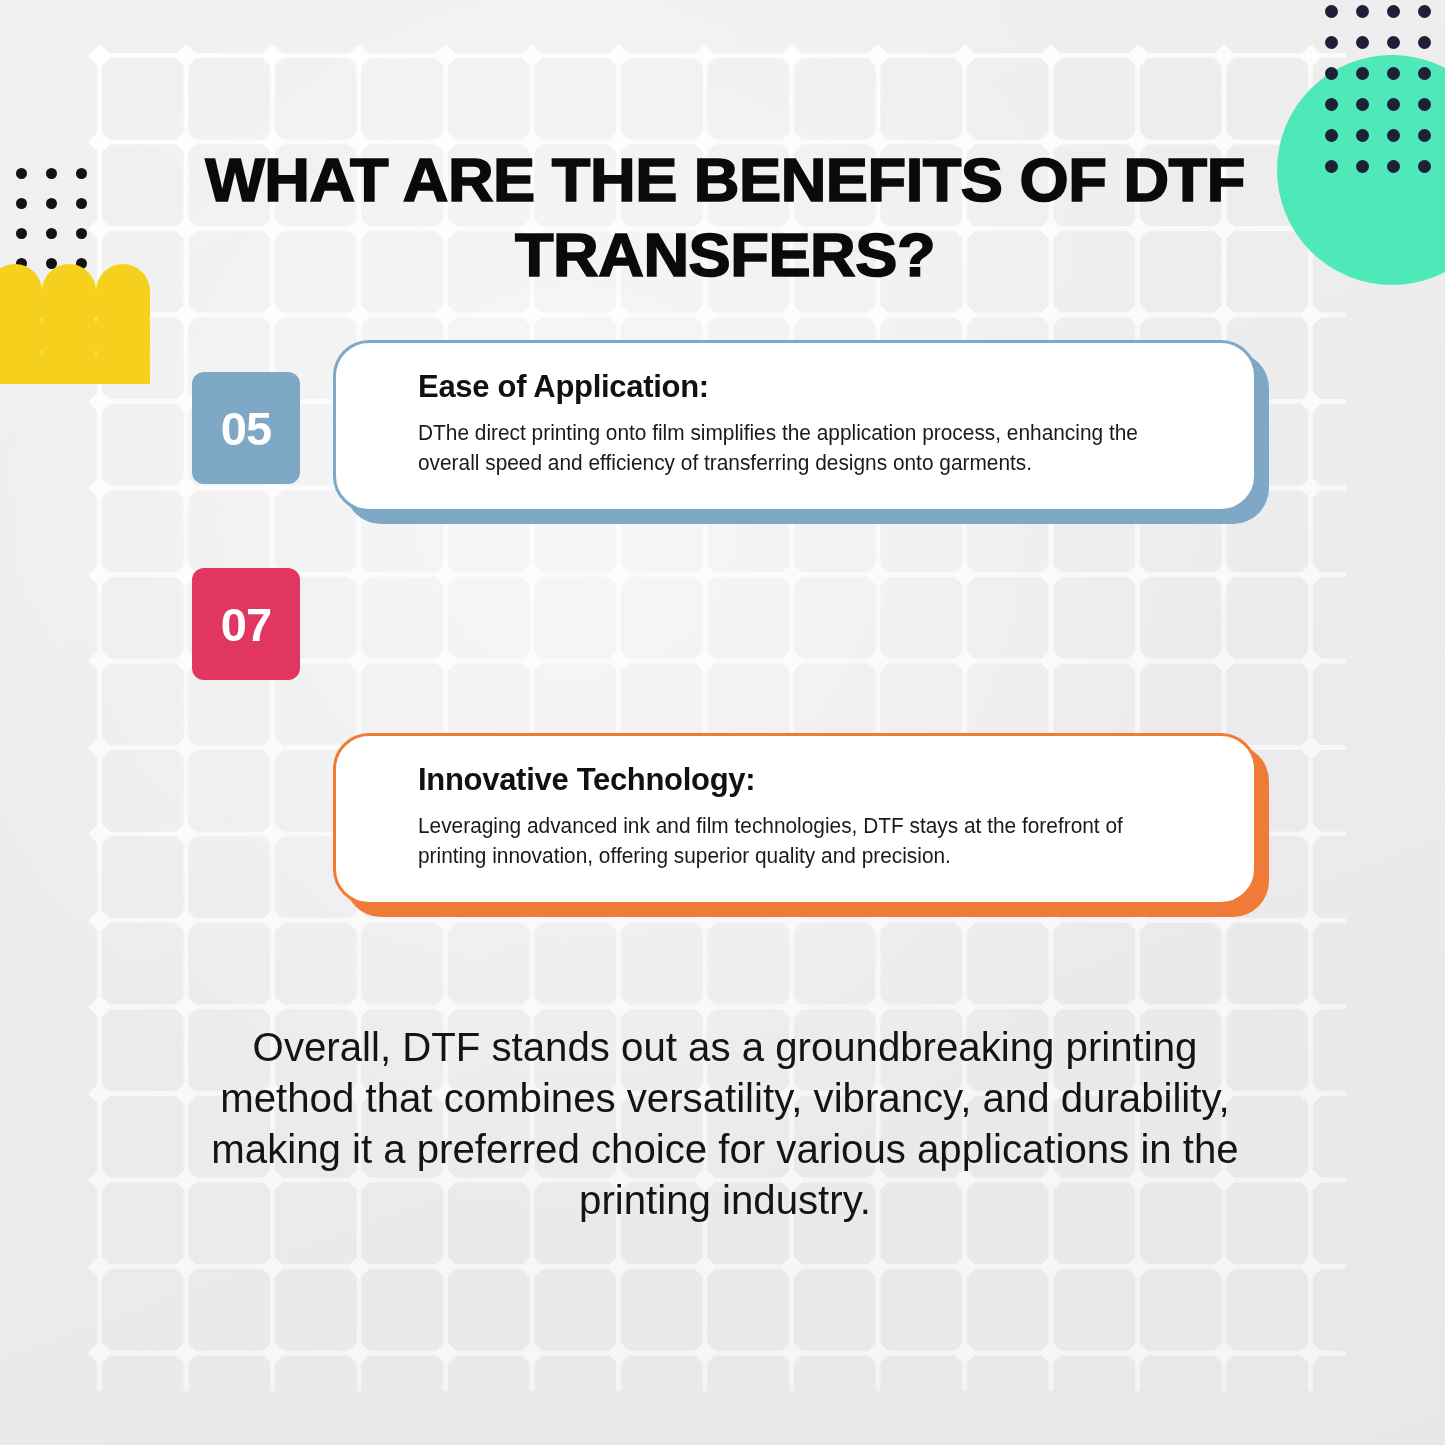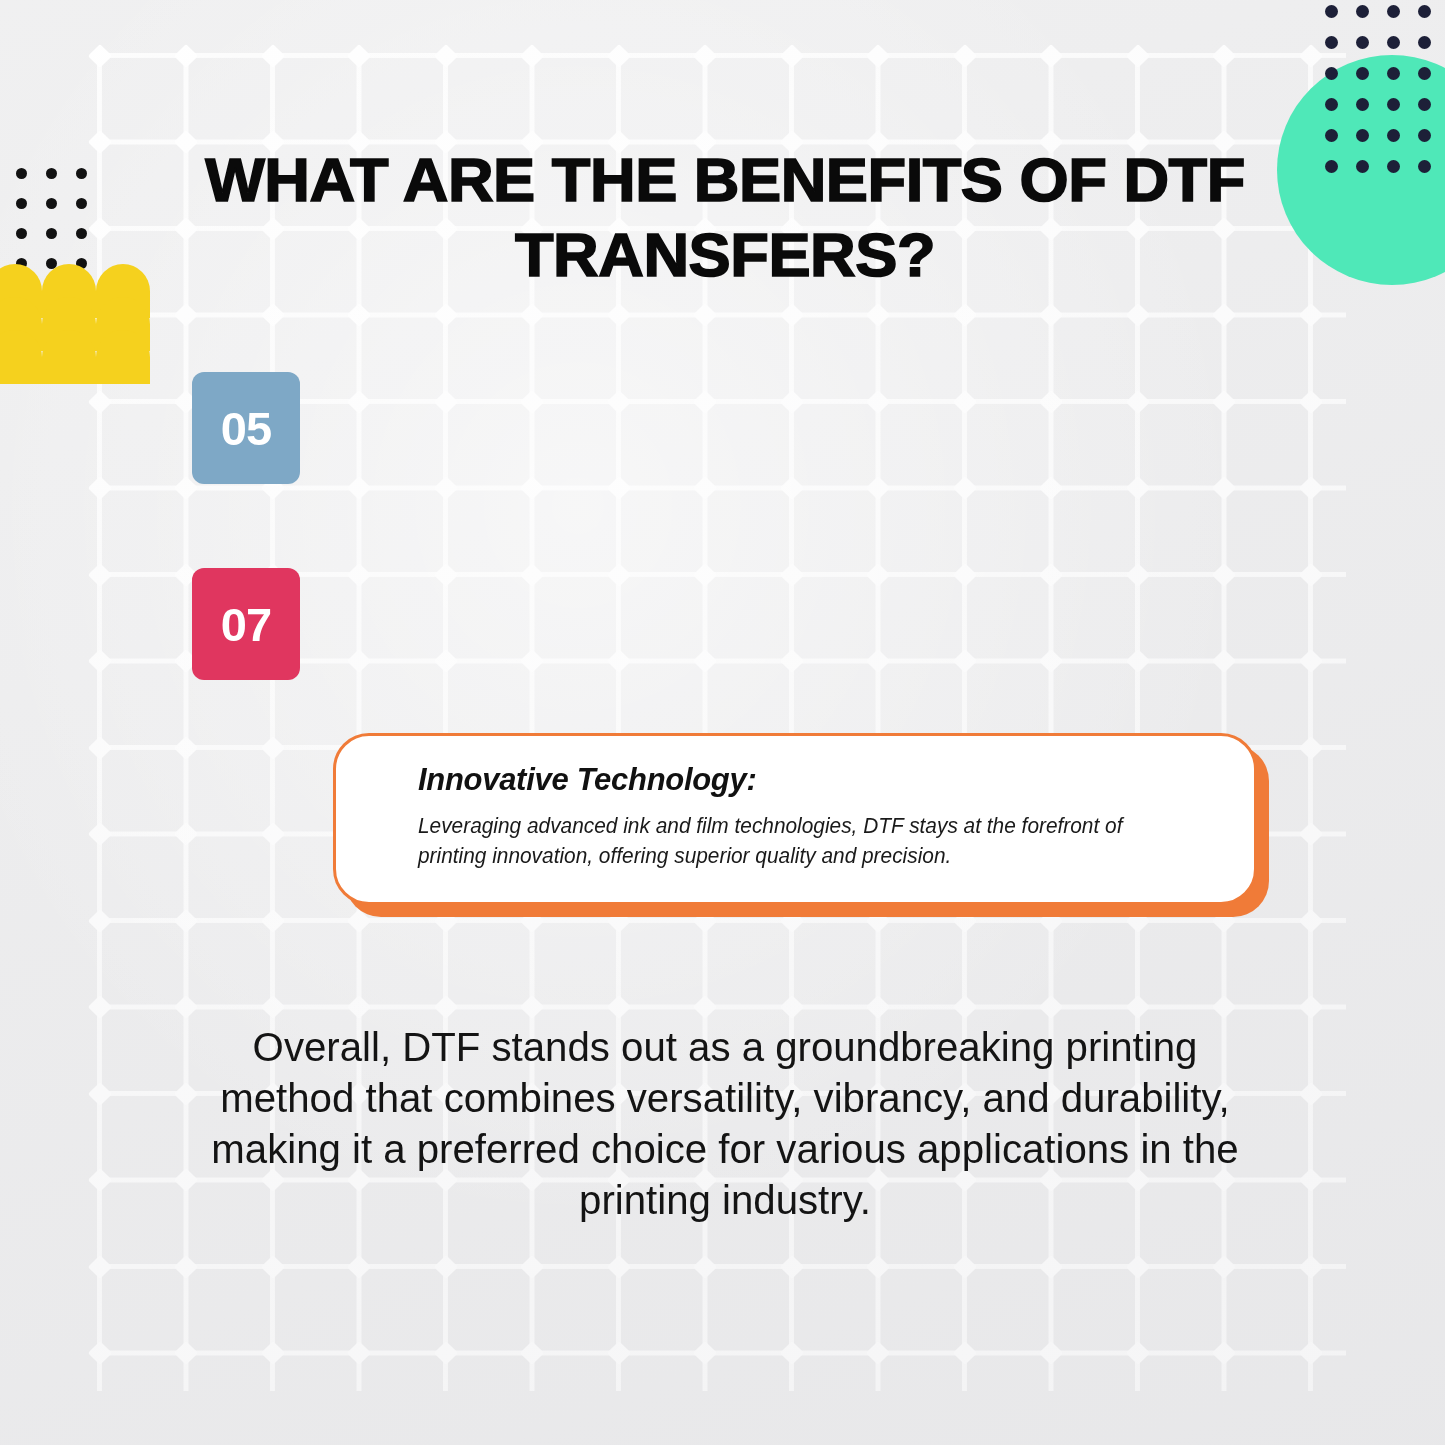--- a/index.html
+++ b/index.html
@@ -436,32 +436,39 @@
 </div>
 
 <h1 id="title">WHAT ARE THE BENEFITS OF DTF TRANSFERS?</h1>
 
 <div id="cards">
 
   <div class="row" style="top:340px">
     <div class="badge" style="background: rgb(126, 168, 198);">
       <span>05</span>
     </div>
+    <div class="card-wrap">
+      <div class="card-shadow" style="background: rgb(126, 168, 198);"></div>
+      <div class="card" style="border-color: rgb(126, 168, 198);">
+        <h3>Ease of Application:</h3>
+        <p>DThe direct printing onto film simplifies the application process, enhancing the overall speed and efficiency of transferring designs onto garments.</p>
+      </div>
+    </div>
   </div>
 
   <div class="row" style="top:536px">
     <div class="badge" style="background: rgb(224, 54, 95);">
       <span>07</span>
     </div>
   </div>
 
   <div class="row" style="top:733px">
     <div class="card-wrap">
       <div class="card-shadow" style="background: rgb(240, 123, 56);"></div>
-      <div class="card" style="border-color: rgb(240, 123, 56); font-style: italic;">
+      <div class="card" style="border-color: rgb(240, 123, 56);">
         <h3>Innovative Technology:</h3>
         <p>Leveraging advanced ink and film technologies, DTF stays at the forefront of printing innovation, offering superior quality and precision.</p>
       </div>
     </div>
   </div>
 
 </div>
 
 <p id="summary">Overall, DTF stands out as a groundbreaking printing method that combines versatility, vibrancy, and durability, making it a preferred choice for various applications in the printing industry.</p>
 

